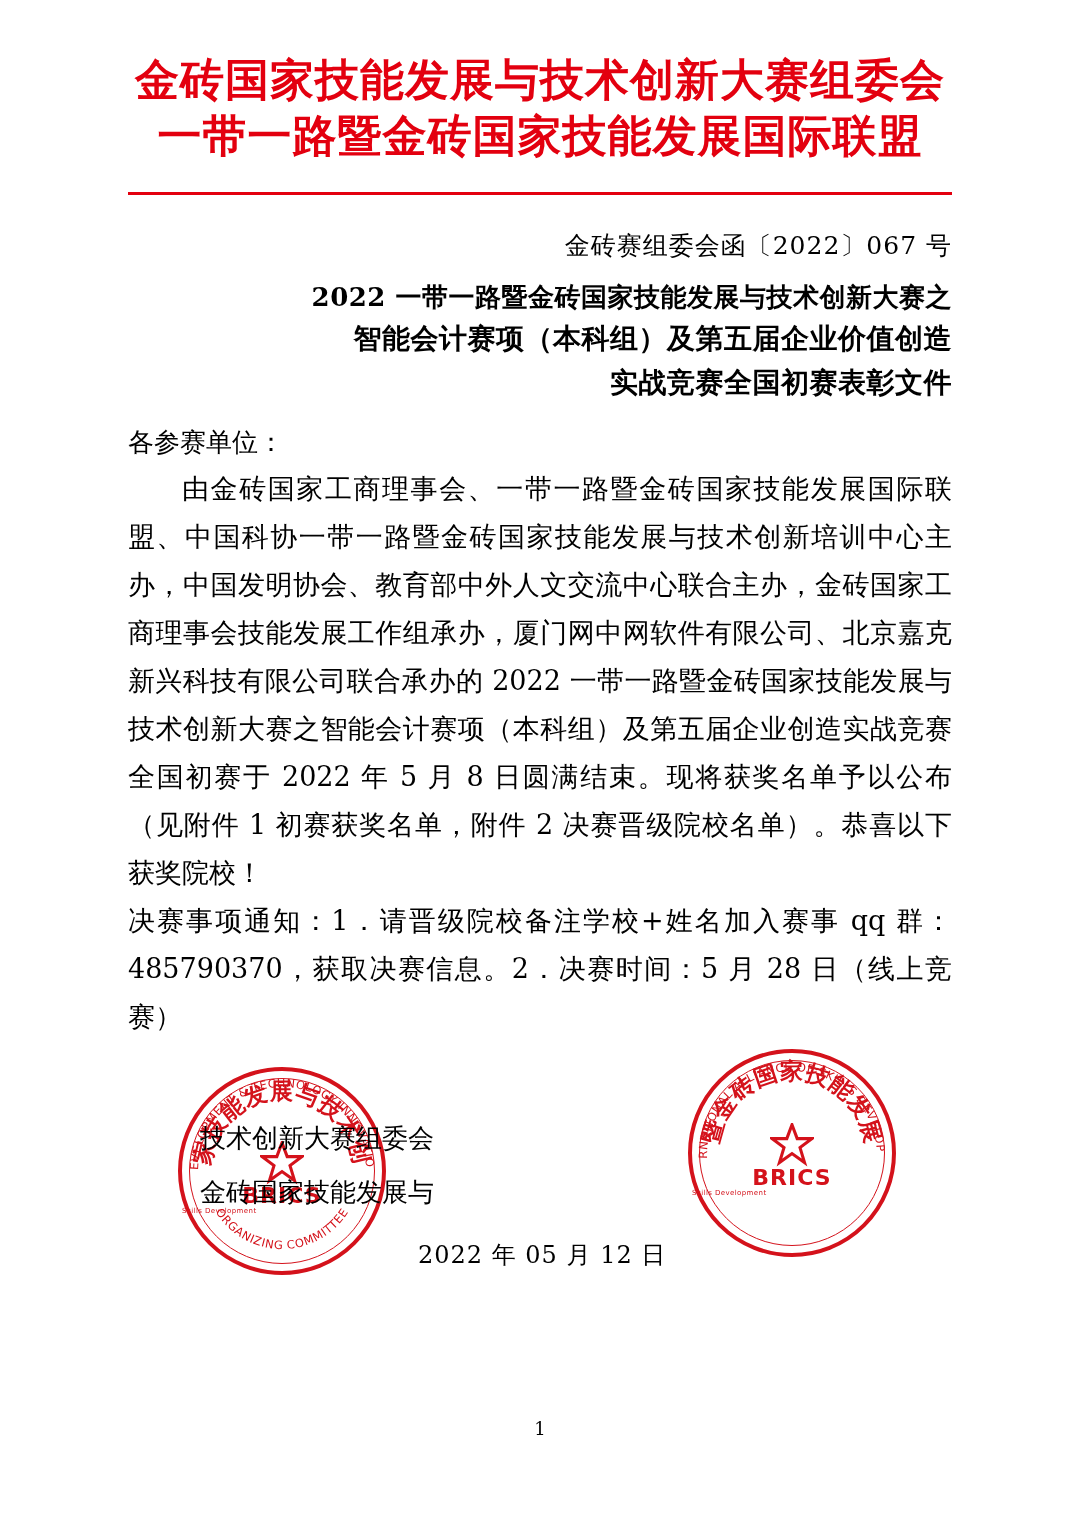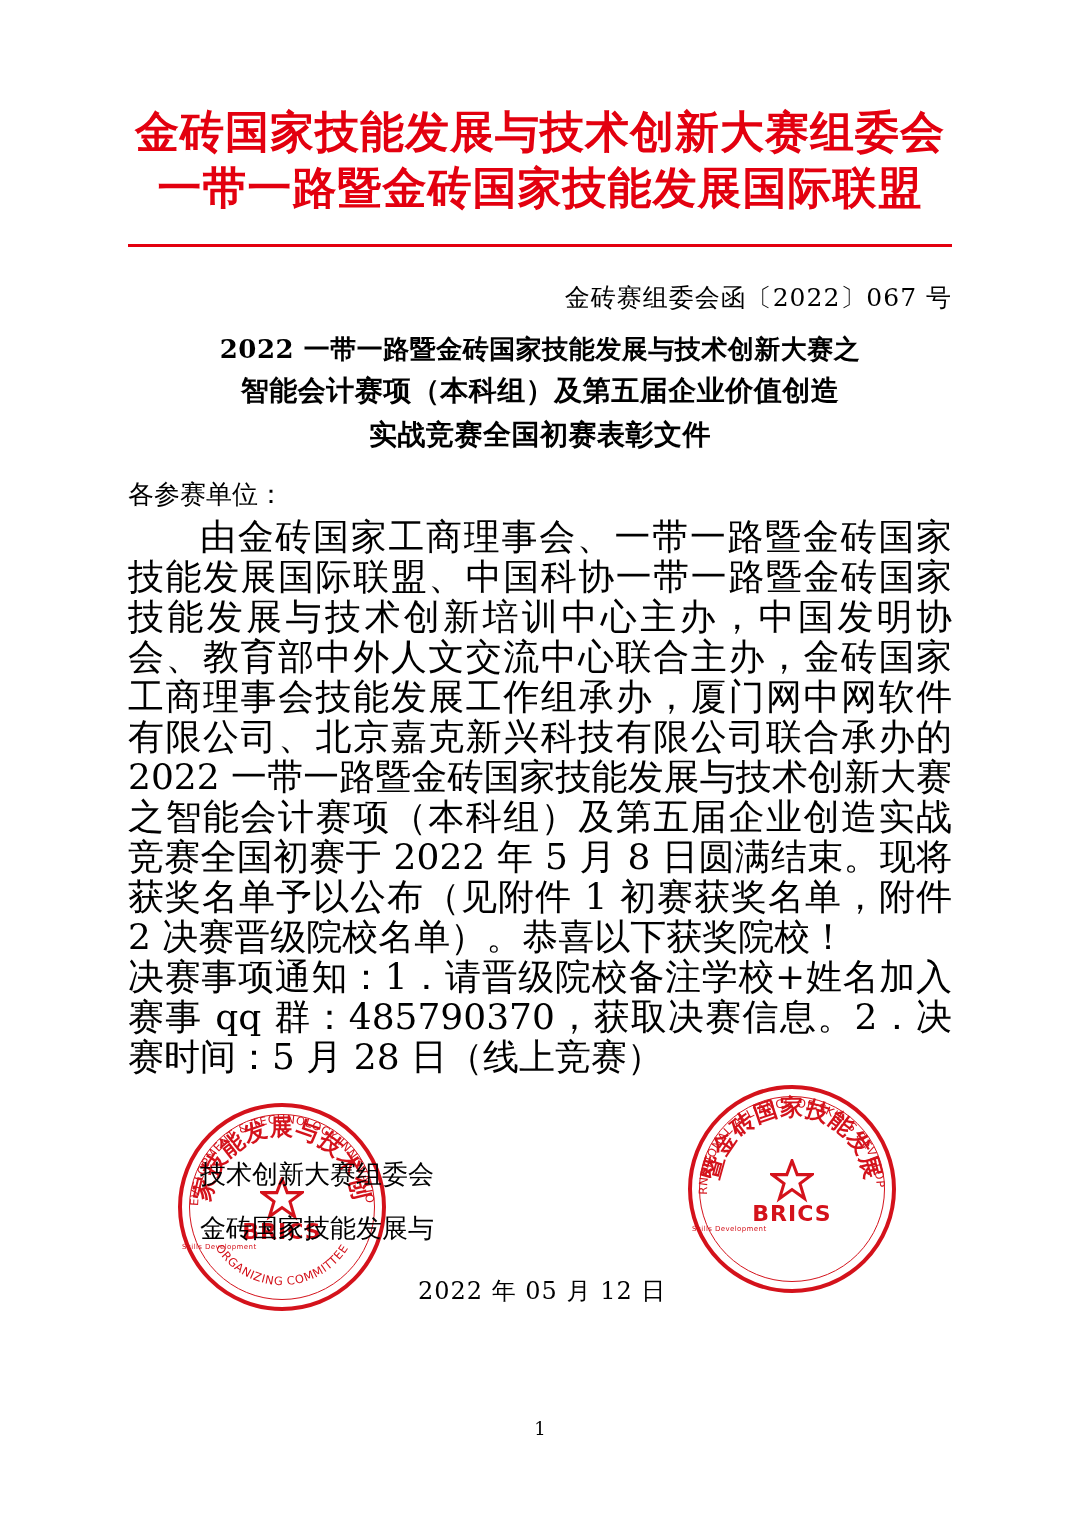--- a/index.html
+++ b/index.html
@@ -21,21 +21,21 @@
   }
   .doc-body {
     position: absolute;
     left: 128px;
     top: 0;
     width: 824px;
     height: 1527px;
   }
   
   .letterhead {
-    padding-top: 104px;
+    padding-top: 52px;
     text-align: center;
   }
   .letterhead-line {
     color: #e3000f;
     font-family: "DejaVu Sans", "Liberation Sans", sans-serif;
     font-weight: bold;
     font-size: 44px;
     line-height: 56px;
     letter-spacing: 1px;
     white-space: nowrap;
@@ -50,21 +50,21 @@
   .doc-number {
     margin-top: 34px;
     text-align: right;
     font-size: 25px;
     line-height: 34px;
     letter-spacing: 1px;
   }
   
   .title-block {
     margin-top: 14px;
-    text-align: center;
+    text-align: right;
   }
   .title-line-1 {
     font-size: 26px;
     font-weight: bold;
     line-height: 40px;
     letter-spacing: 0.5px;
   }
   .title-line-2,
   .title-line-3 {
     font-size: 28px;
@@ -72,22 +72,22 @@
     line-height: 44px;
     letter-spacing: 0.5px;
   }
   
   .salutation {
     margin-top: 14px;
     font-size: 26px;
     line-height: 46px;
   }
   .para {
-    font-size: 36px;
-    line-height: 40px;
+    font-size: 27px;
+    line-height: 48px;
     text-align: justify;
     text-justify: inter-ideograph;
     text-indent: 2em;
   }
   .para.no-indent {
     text-indent: 0;
   }
   
   .sign-area {
     position: relative;

